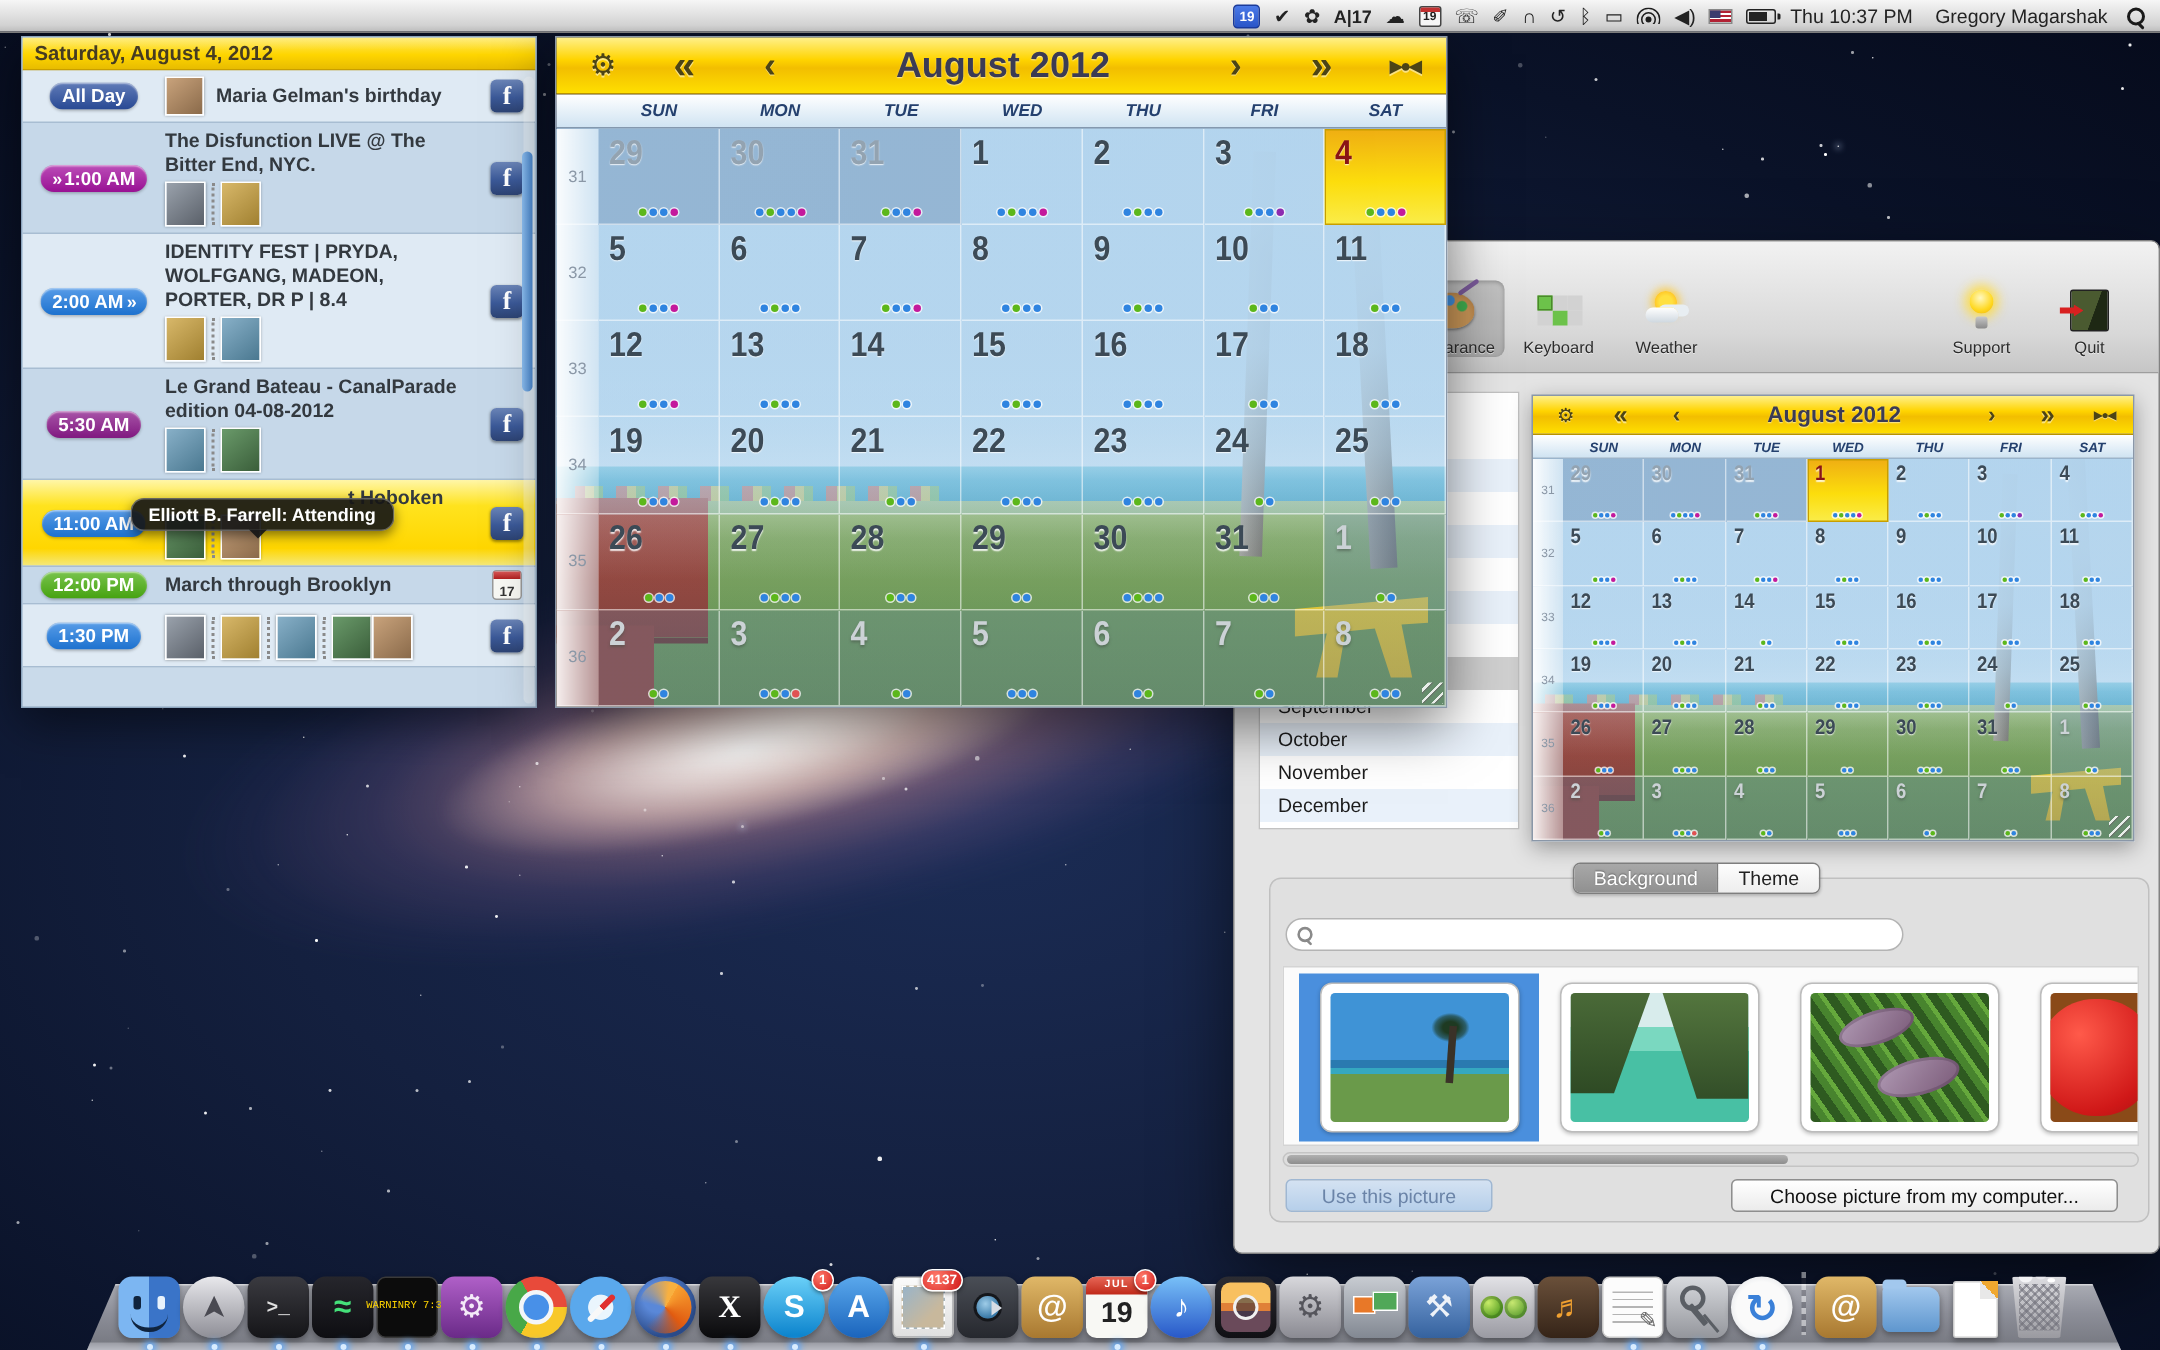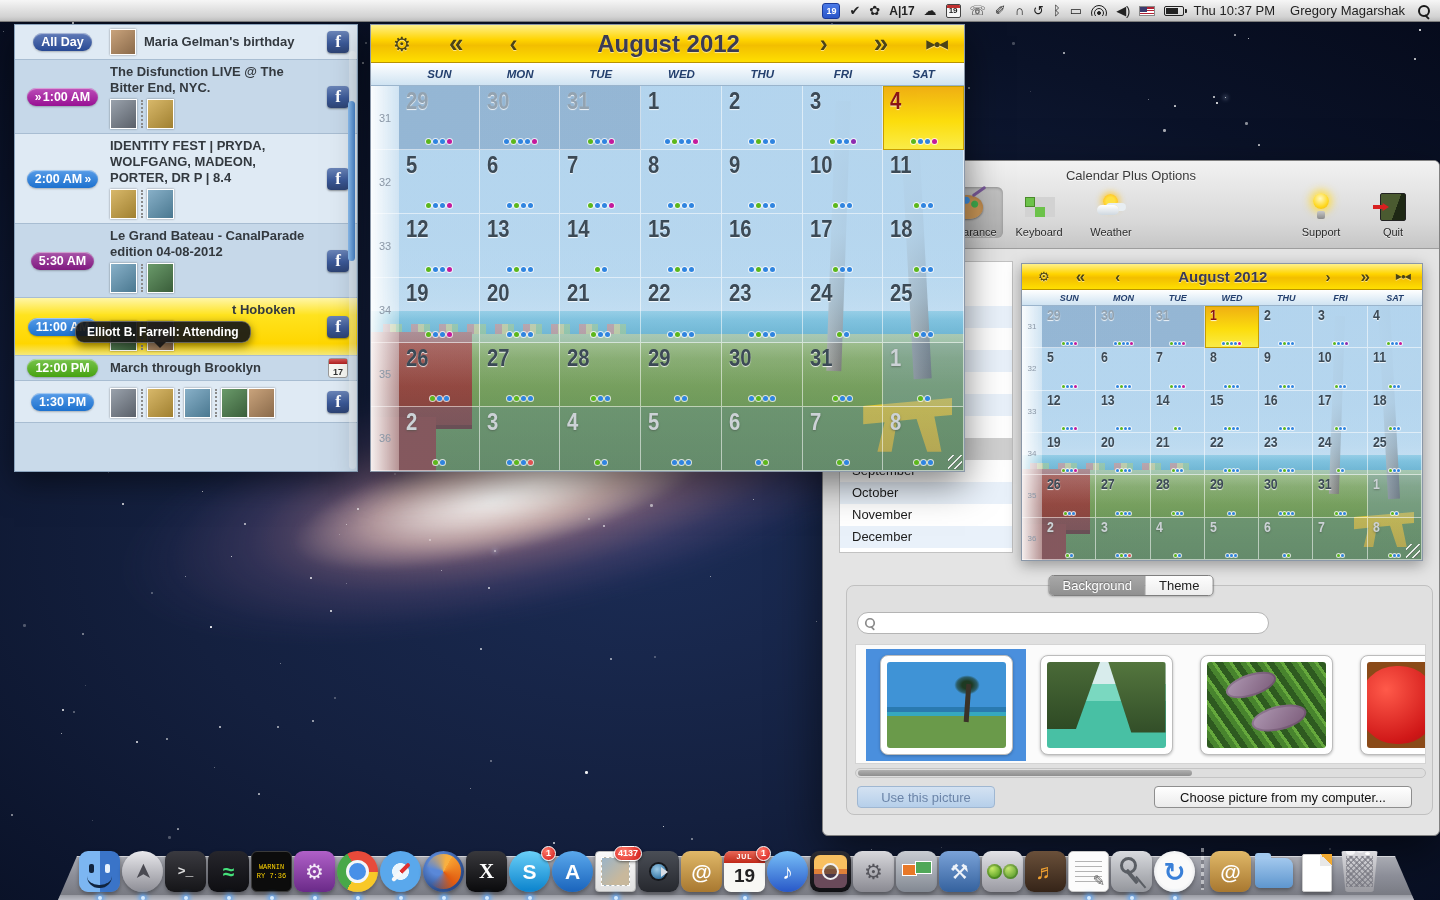--- a/index.html
+++ b/index.html
@@ -232,21 +232,21 @@
   .dock-slot{width:43px;position:relative;display:flex;justify-content:center;}
   .dk{width:41px;height:41px;border-radius:9px;position:relative;display:flex;align-items:center;justify-content:center;box-shadow:0 2px 4px rgba(0,0,0,.35);}
   .dk .glyph{font-size:21px;font-weight:bold;line-height:1;}
   .dk.circle{border-radius:50%;}
   .run{position:absolute;bottom:-8px;left:50%;margin-left:-2px;width:4px;height:4px;border-radius:50%;background:#d8ecff;box-shadow:0 0 5px 2px #5aa8ff;}
   .badge{position:absolute;top:-5px;right:-5px;background:radial-gradient(circle at 35% 30%,#ff7a6a,#d01818);color:#fff;
     font-size:9px;font-weight:bold;border:1.5px solid #fff;border-radius:9px;height:15px;line-height:12px;min-width:15px;padding:0 3px;text-align:center;box-shadow:0 1px 3px rgba(0,0,0,.5);z-index:2;}
   .dk-finder{background:linear-gradient(90deg,#7cb6f2 50%,#3a74c8 50%);}
   .dk-finder::before{content:"";position:absolute;top:13px;left:10px;width:5px;height:9px;background:#10243e;border-radius:2px;box-shadow:16px 0 0 #e8f2fc;}
   .dk-finder::after{content:"";position:absolute;top:24px;left:8px;width:25px;height:10px;border-bottom:3px solid #10243e;border-radius:0 0 12px 12px;}
-  .dk-warn{background:#0c0c0c;border:1px solid #3a3a3a;flex-direction:column;border-radius:6px;}
+  .dk-warn{background:#0c0c0c;border:1px solid #3a3a3a;flex-direction:row;border-radius:6px;}
   .dk-warn span{font-family:"Liberation Mono",monospace;font-size:7px;color:#ffd400;line-height:9px;white-space:nowrap;}
   .dk-chrome{background:conic-gradient(from -30deg,#e84a3a 0 120deg,#f8c828 120deg 240deg,#48a848 240deg 360deg);border-radius:50%;}
   .dk-chrome::after{content:"";width:17px;height:17px;border-radius:50%;background:#4890e8;border:3.5px solid #f4f6f8;}
   .dk-safari{border-radius:50%;background:radial-gradient(circle,#eaf5fd 0 28%,#5aa8ec 30% 68%,#2766b6 100%);}
   .dk-safari::after{content:"";position:absolute;width:3.5px;height:24px;border-radius:2px;background:linear-gradient(#e03030 50%,#f8f8f8 50%);transform:rotate(45deg);}
   .dk-firefox{border-radius:50%;background:radial-gradient(circle at 38% 35%,#5a88d8 0 26%,#2a4a88 70%);}
   .dk-firefox::after{content:"";position:absolute;inset:3px;border-radius:50%;
     background:conic-gradient(from 30deg,#f8a030,#e05a10 30%,rgba(224,90,16,0) 55%,rgba(248,176,64,0) 70%,#f8b040 95%);}
   .dk-mail{background:linear-gradient(#fafafa,#e0e0e0);border:1px solid #bbb;border-radius:4px;}
   .dk-mail::before{content:"";position:absolute;inset:5px;background:linear-gradient(135deg,#9ab4c8,#c8b89c 70%);border:1px dashed #fff;}
@@ -533,21 +533,20 @@
       <div class="star" style="left: 1015px; top: 371px; width: 1.8px; height: 1.8px; opacity: 0.49;"></div>
       <div class="star" style="left: 1333px; top: 740px; width: 2.1px; height: 2.1px; opacity: 0.4;"></div>
       <div class="star" style="left: 362px; top: 62px; width: 1.8px; height: 1.8px; opacity: 0.53;"></div>
       <div class="star" style="left: 339px; top: 534px; width: 1.4px; height: 1.4px; opacity: 0.34;"></div>
       <div class="star" style="left: 1144px; top: 885px; width: 2px; height: 2px; opacity: 0.46;"></div>
     </div>
 </div>
 
 <div id="options-window">
   <div id="ow-titlebar">
-    <div id="ow-title">Calendar Plus Options</div>
     <div id="ow-toolbar">
         <div class="tb-item sel">
           <div class="tb-icon">
             <div class="ti-palette"></div>
           </div>
           <div class="tb-label">Appearance</div>
         </div>
         <div class="tb-item">
           <div class="tb-icon">
             <div class="ti-keyboard"></div>
@@ -1033,20 +1032,21 @@
       </div>
     <div id="hscroll">
       <div id="hthumb"></div>
     </div>
     <div id="use-btn" class="ow-btn">Use this picture</div>
     <div id="choose-btn" class="ow-btn">Choose picture from my computer...</div>
   </div>
 </div>
 
 <div id="event-panel">
+  <div id="ev-header">Saturday, August 4, 2012</div>
   <div id="ev-list">
       <div class="ev-row alt0">
         <div class="ev-time-col">
           <span class="ev-badge" style="background: linear-gradient(rgba(255, 255, 255, 0.25), rgba(0, 0, 0, 0.08)), rgb(43, 79, 160);">All Day</span>
         </div>
         <div class="ev-main" style="display: flex; align-items: center; min-height: 34px;">
           <span class="ev-avatar" style="background: linear-gradient(140deg, rgb(201, 163, 124), rgb(138, 106, 74));"></span>
           <span class="ev-title">Maria Gelman's birthday</span>
         </div>
         <div class="ev-icon-col">
@@ -1145,21 +1145,21 @@
           </div>
         </div>
         <div class="ev-icon-col">
           <span class="fb-icon">f</span>
         </div>
       </div>
     </div>
   <div id="ev-scroll">
       <div id="ev-thumb"></div>
     </div>
-  <div id="tooltip" style="top: 296px;">Elliott B. Farrell: Attending</div>
+  <div id="tooltip" style="top: 307px; margin-left: 12px;">Elliott B. Farrell: Attending</div>
 </div>
 
 <div id="big-cal" class="calendar cal-big">
     <div class="cal-head">
       <span class="nv nv-gear">⚙</span>
       <span class="nv nv-pp">«</span>
       <span class="nv nv-p">‹</span>
       <div class="cal-title">August 2012</div>
       <span class="nv nv-n">›</span>
       <span class="nv nv-nn">»</span>

